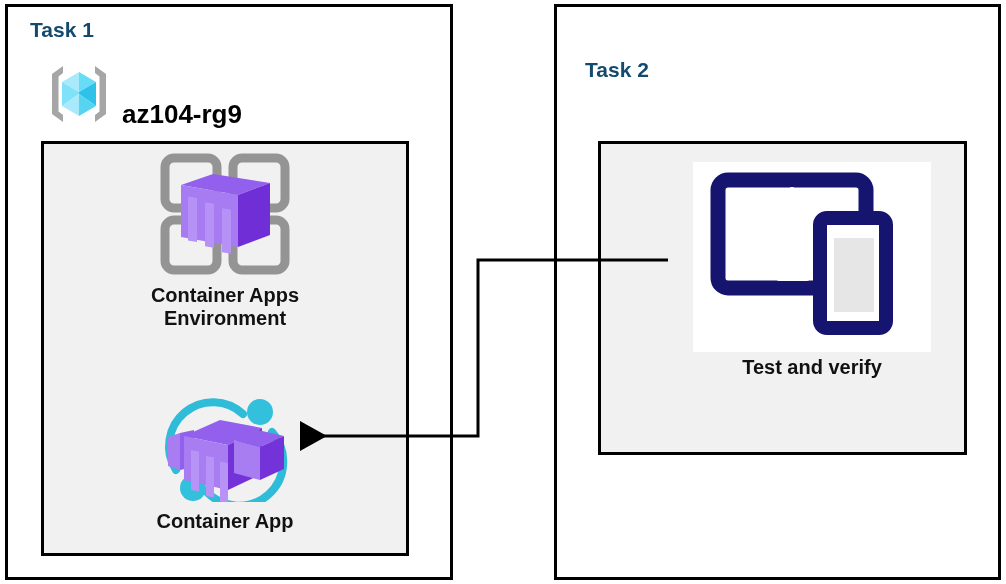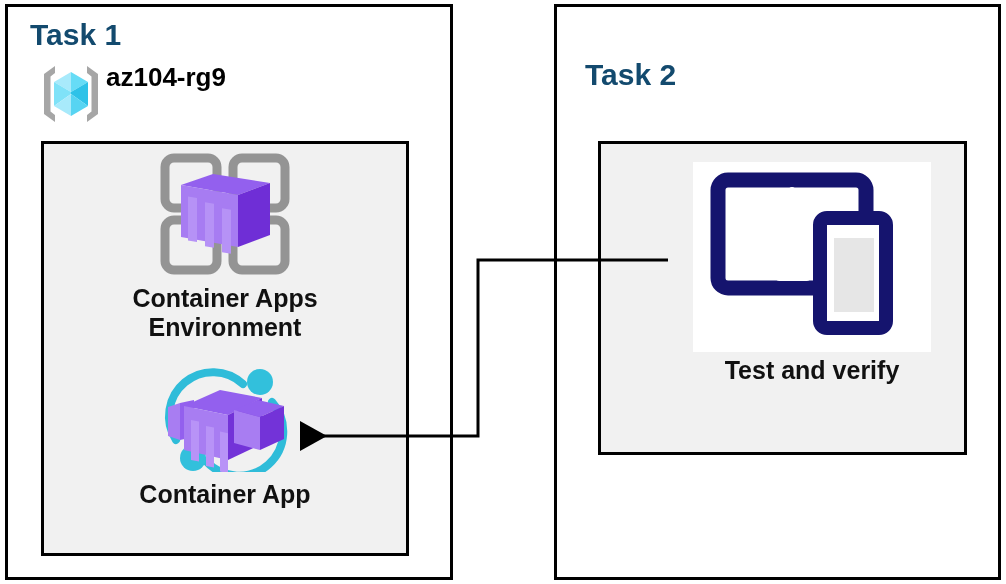--- a/index.html
+++ b/index.html
@@ -23,37 +23,37 @@
     position: absolute;
     background: #ffffff;
     border: 3px solid #000000;
     box-sizing: border-box;
   }
   #task1-panel { left: 5px;   top: 4px; width: 448px; height: 576px; }
   #task2-panel { left: 554px; top: 4px; width: 447px; height: 576px; }
 
   .task-title {
     position: absolute;
-    font-size: 30px;
+    font-size: 21px;
     font-weight: bold;
     color: #134a6e;
     letter-spacing: 0px;
     white-space: nowrap;
   }
   #task1-title { left: 30px;  top: 18px; }
   #task2-title { left: 585px; top: 18px; margin-top: 40px; }
 
   
   #rg-row {
     position: absolute;
-    left: 36px;
+    left: 44px;
     top: 62px;
     display: flex;
-    align-items: flex-start;
-    gap: 0;
+    align-items: flex-end;
+    gap: 8px;
   }
   #rg-label {
     font-size: 26px;
     font-weight: bold;
     color: #000000;
     white-space: nowrap;
   }
 
   
   .inner-box {
@@ -66,31 +66,31 @@
   #verify-box{ left: 598px; top: 141px; width: 369px; height: 314px; }
 
   
   .node {
     position: absolute;
     display: flex;
     flex-direction: column;
     align-items: center;
   }
   .node-label {
-    font-size: 25px;
+    font-size: 20px;
     font-weight: bold;
     color: #111111;
     text-align: center;
     line-height: 1.14;
     white-space: pre-line;
     margin-top: 4px;
   }
 
   #node-cae     { left: 41px; top: 152px; width: 368px; }
-  #node-capp    { left: 41px; top: 362px; width: 368px; }
+  #node-capp    { left: 41px; top: 392px; width: 368px; }
   #node-verify  { left: 598px; top: 162px; width: 428px; }
 
   
   #verify-plate {
     width: 238px;
     height: 190px;
     background: #ffffff;
     display: flex;
     align-items: center;
     justify-content: center;

